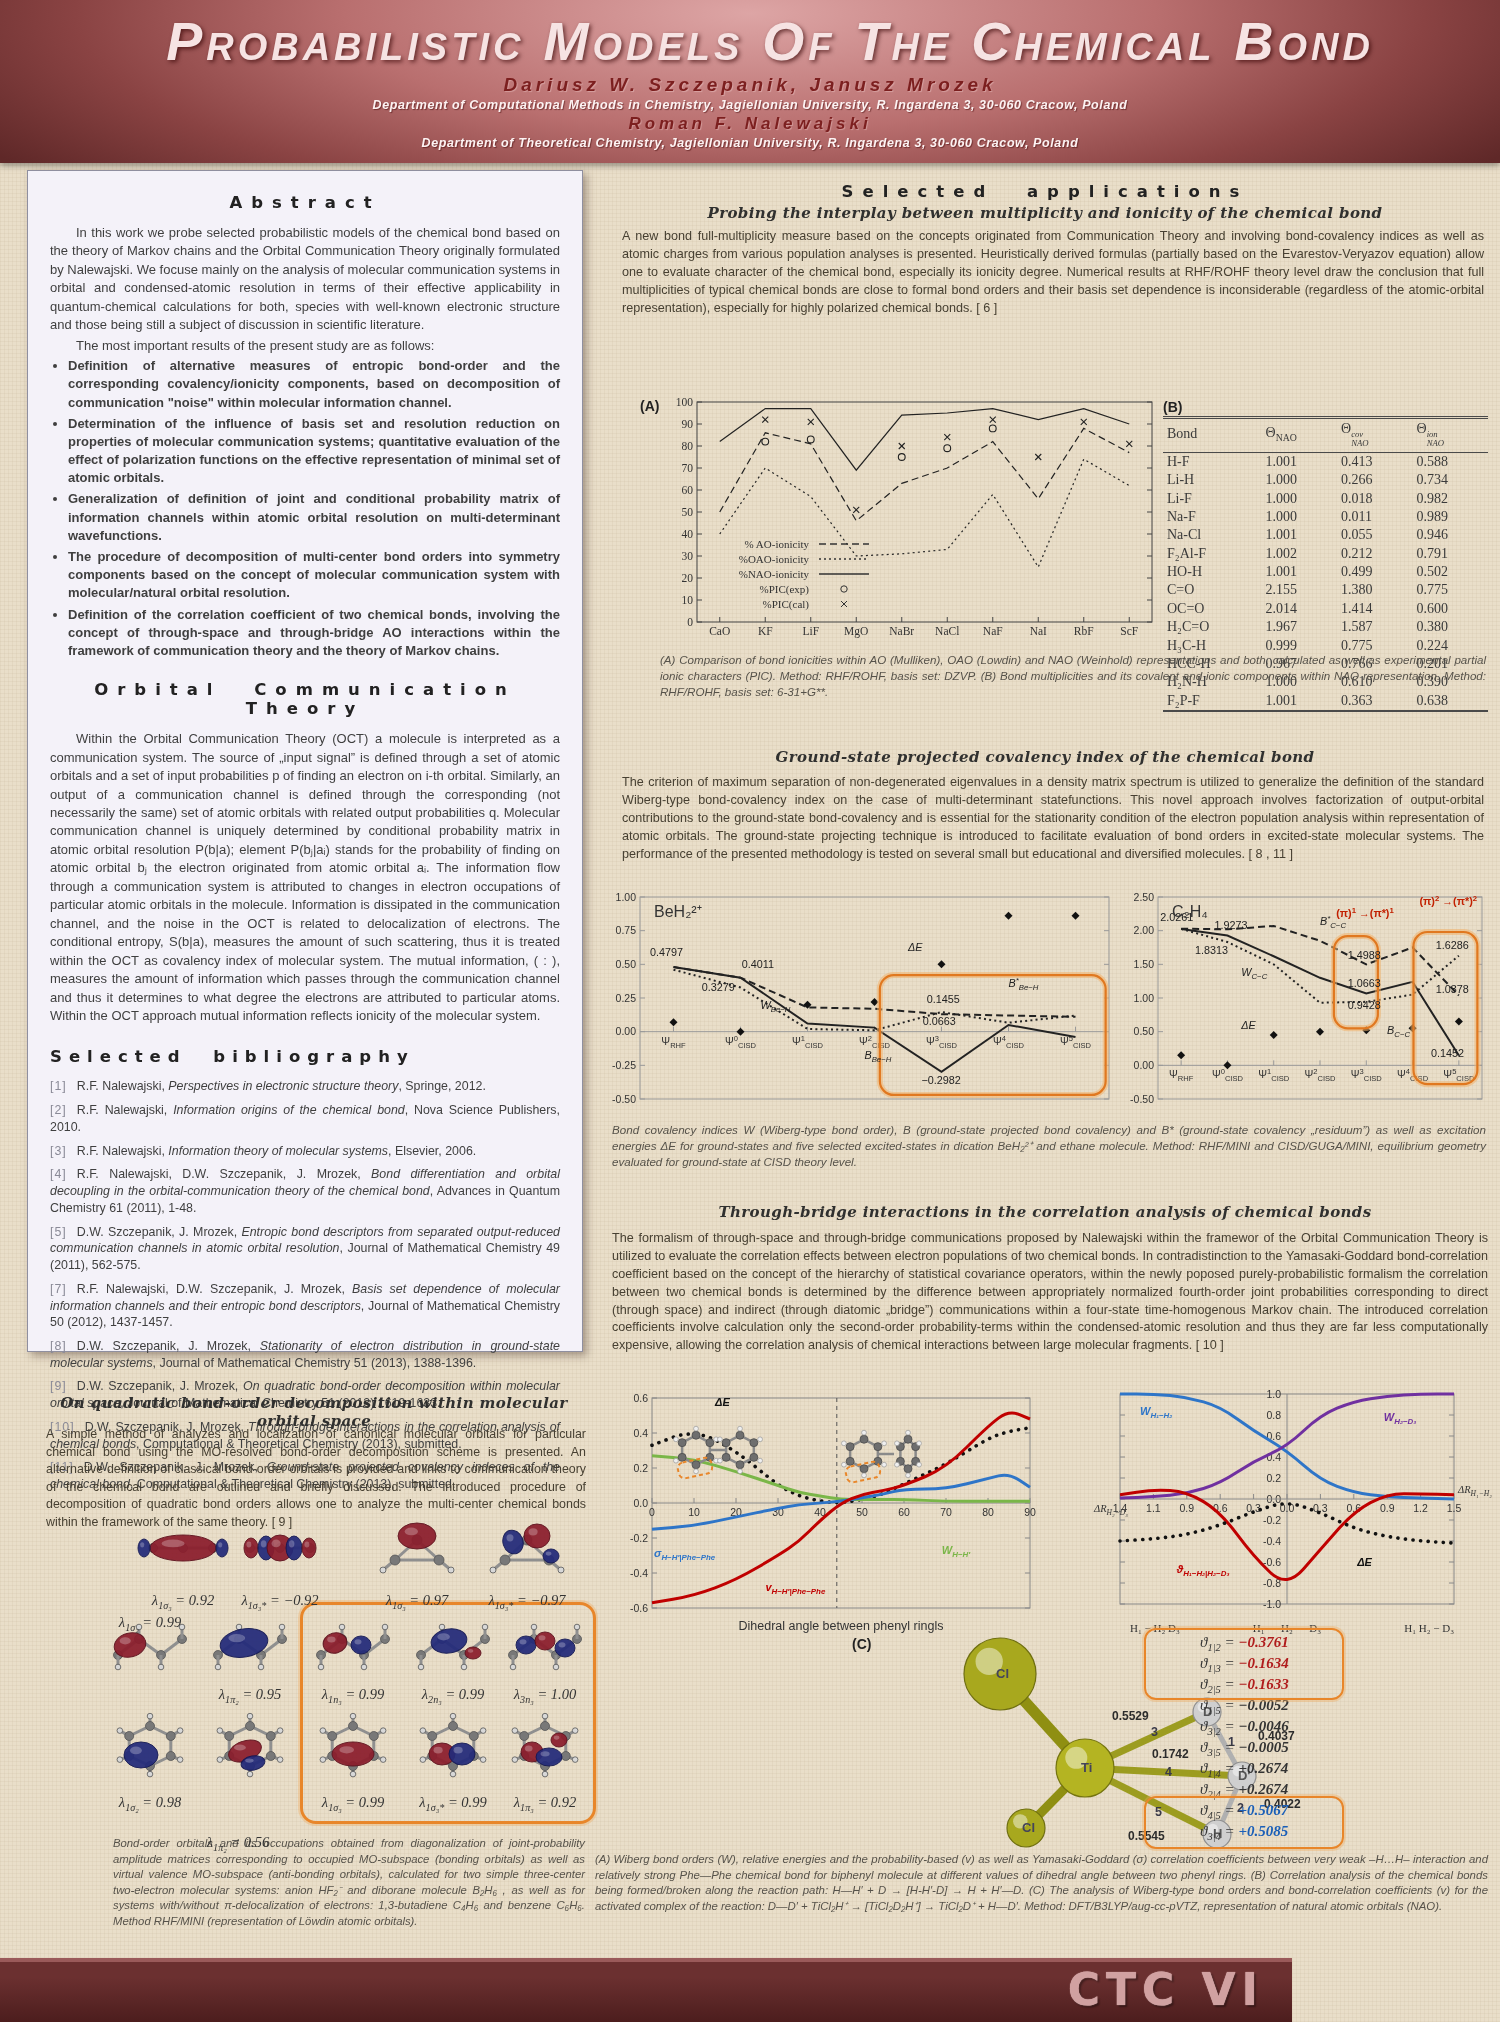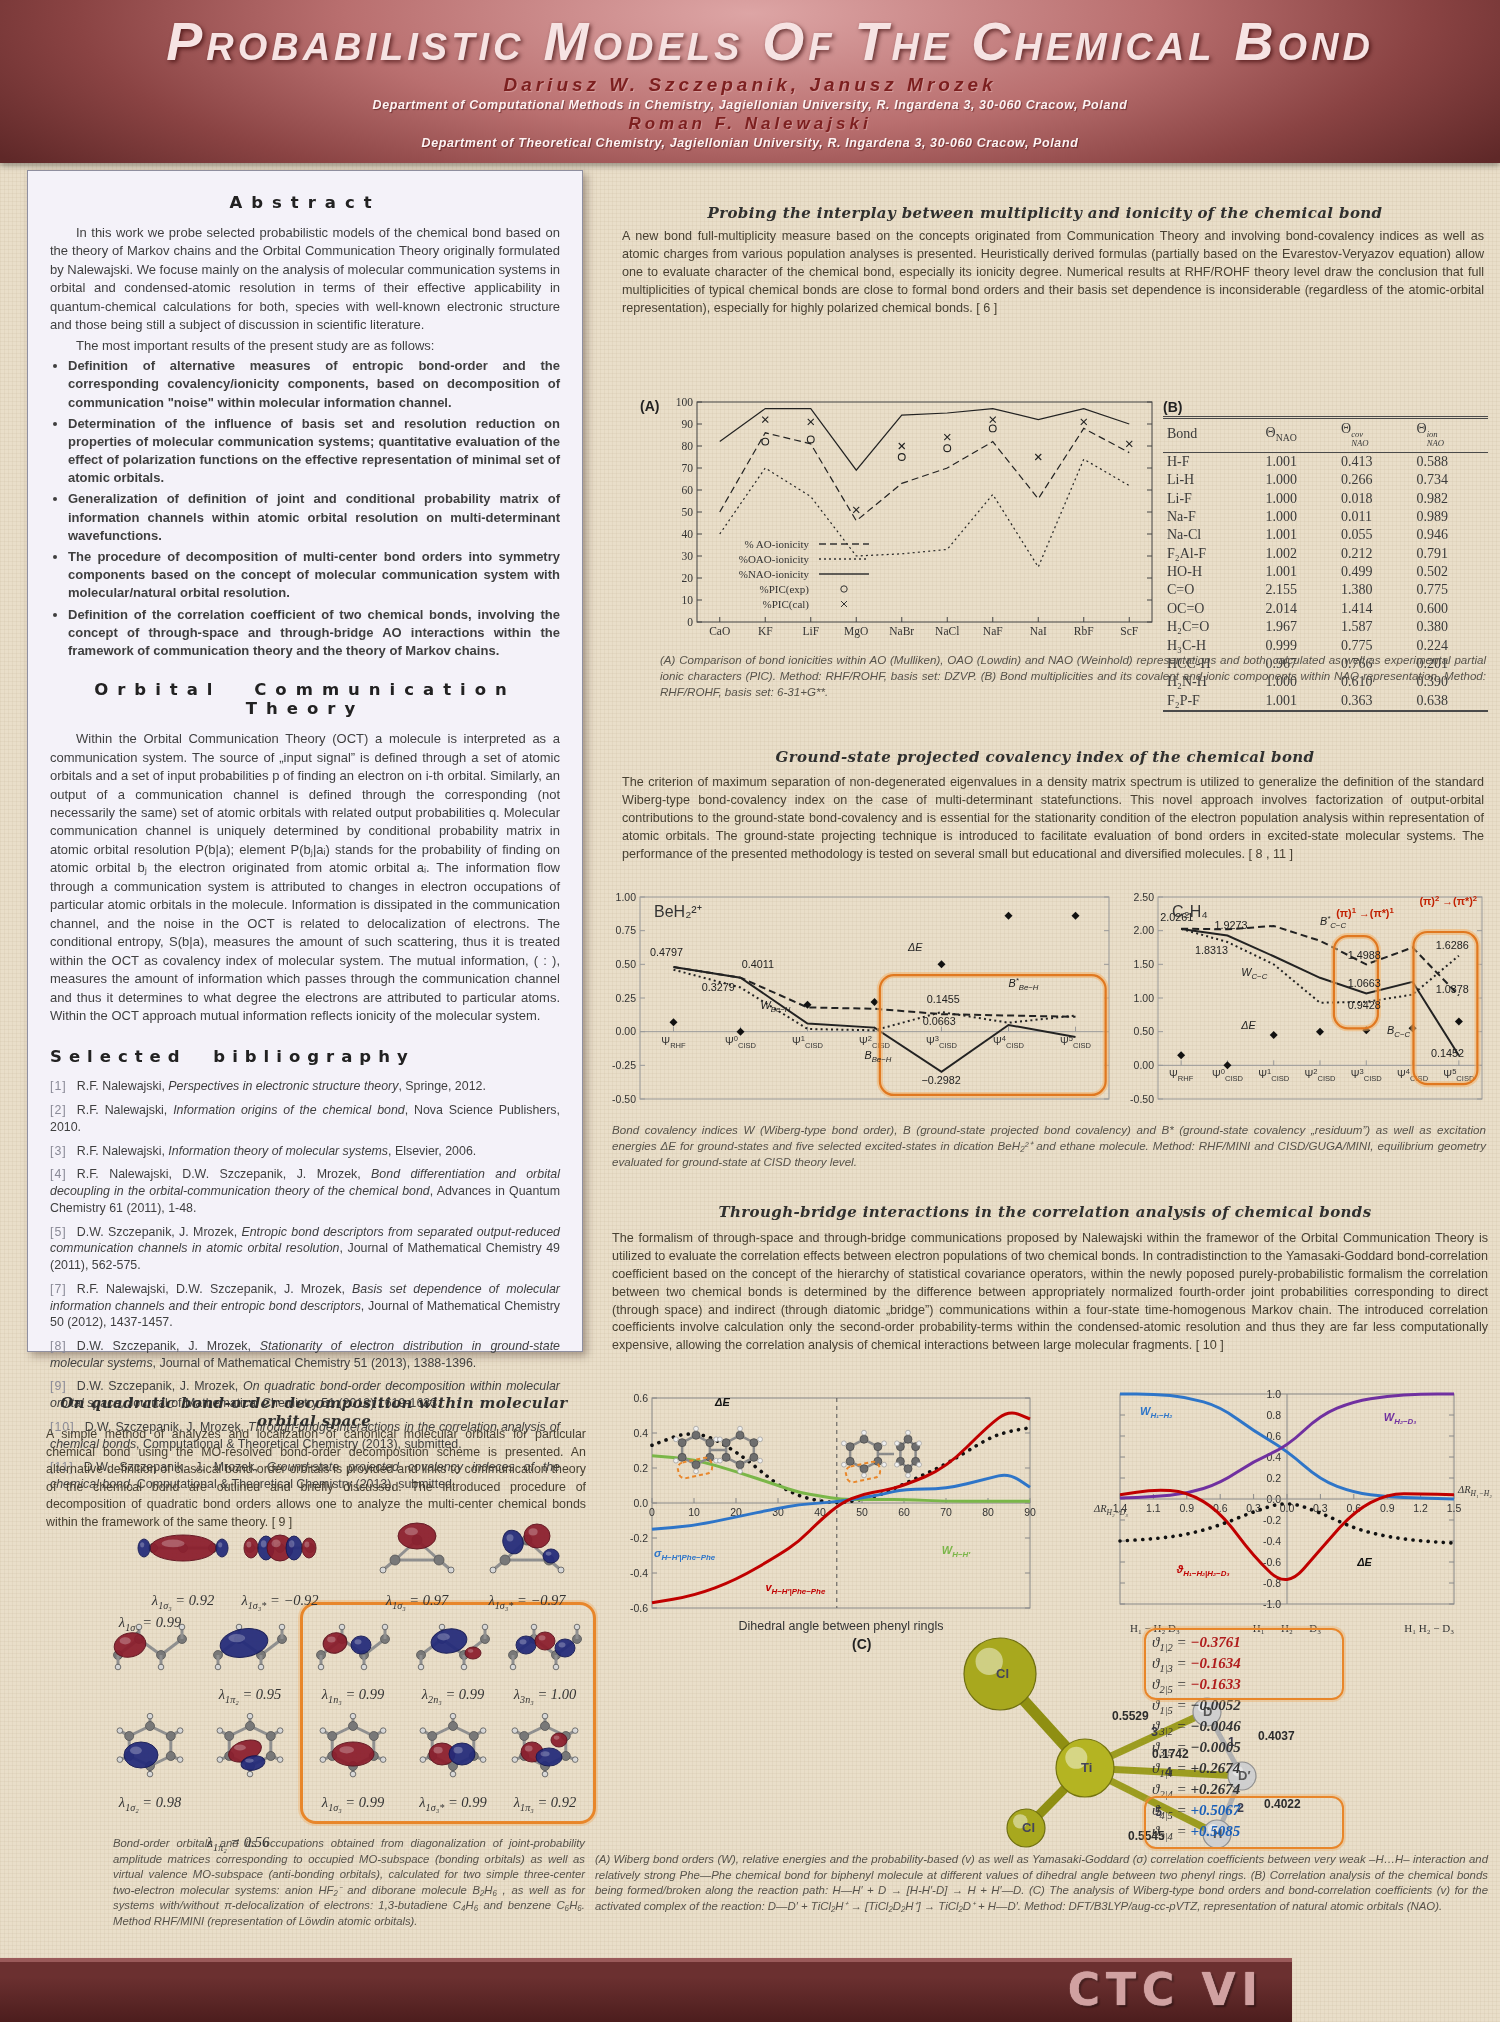--- a/index.html
+++ b/index.html
@@ -44,21 +44,21 @@
   
   .tblB{font-family:"Liberation Serif",serif;font-size:14px;color:#3a3a3a;border-collapse:collapse;width:100%;}
   .tblB th{font-weight:normal;text-align:left;padding:2px 4px 4px 4px;border-top:3px double #4a4a4a;border-bottom:1px solid #4a4a4a;}
   .tblB td{padding:1.2px 4px;}
   .tblB tr:last-child td{border-bottom:2px solid #4a4a4a;}
   .ss{display:inline-flex;flex-direction:column;font-size:0.62em;line-height:1.02;vertical-align:-0.45em;}
   .panel-label{font-weight:bold;font-size:14px;color:#222;}
   sub,sup{font-size:0.7em;}
   
   .lam{font-family:"Liberation Serif",serif;font-size:14.5px;color:#333;text-align:center;font-style:italic;}
-  .theta-row{font-family:"Liberation Serif",serif;font-style:italic;font-size:15px;height:21px;color:#333;}
+  .theta-row{font-family:"Liberation Serif",serif;font-style:italic;font-size:15px;height:21px;color:#333;margin-left:48px;}
   .theta-row.red b{color:#b01c1c;}
   .theta-row.blue b{color:#1a5fb8;}
   .theta-row b{font-weight:bold;}
   .obox{position:absolute;border:3px solid #e8862a;border-radius:16px;box-shadow:0 0 0 2px rgba(240,170,90,0.35);}
   
   .footer{position:absolute;left:0;top:1958px;width:1292px;height:64px;
     background:linear-gradient(#9a5a5a 0 4px, #6b3030 4px 30%, #4c1d1d 100%);}
   .logo{position:absolute;right:28px;top:6px;font-family:"DejaVu Sans",sans-serif;font-weight:bold;
     font-size:44px;color:#d7a8a8;letter-spacing:6px;opacity:0.95;
     text-shadow:0 0 1px #e8c0c0, 2px 2px 2px rgba(0,0,0,0.4);}
@@ -99,20 +99,21 @@
         <div class="bib-item"><span class="n">[4]</span>R.F. Nalewajski, D.W. Szczepanik, J. Mrozek, <i>Bond differentiation and orbital decoupling in the orbital-communication theory of the chemical bond</i>, Advances in Quantum Chemistry 61 (2011), 1-48.</div>
         <div class="bib-item"><span class="n">[5]</span>D.W. Szczepanik, J. Mrozek, <i>Entropic bond descriptors from separated output-reduced communication channels in atomic orbital resolution</i>, Journal of Mathematical Chemistry 49 (2011), 562-575.</div>
         <div class="bib-item"><span class="n">[7]</span>R.F. Nalewajski, D.W. Szczepanik, J. Mrozek, <i>Basis set dependence of molecular information channels and their entropic bond descriptors</i>, Journal of Mathematical Chemistry 50 (2012), 1437-1457.</div>
         <div class="bib-item"><span class="n">[8]</span>D.W. Szczepanik, J. Mrozek, <i>Stationarity of electron distribution in ground-state molecular systems</i>, Journal of Mathematical Chemistry 51 (2013), 1388-1396.</div>
         <div class="bib-item"><span class="n">[9]</span>D.W. Szczepanik, J. Mrozek, <i>On quadratic bond-order decomposition within molecular orbital space</i>, Journal of Mathematical Chemistry 51 (2013) 1619-1633.</div>
         <div class="bib-item"><span class="n">[10]</span>D.W. Szczepanik, J. Mrozek, <i>Through-bridge interactions in the correlation analysis of chemical bonds</i>, Computational &amp; Theoretical Chemistry (2013), submitted.</div>
         <div class="bib-item"><span class="n">[11]</span>D.W. Szczepanik, J. Mrozek, <i>Ground-state projected covalency indeces of the chemical bond</i>, Computational &amp; Theoretical Chemistry (2013), submitted.</div>
       </div>
   </div>
 
+  <div class="abs big-h" style="left:600px;top:176px;width:890px">Selected applications</div>
   <div class="abs sub-h" style="left:600px;top:204px;width:890px">Probing the interplay between multiplicity and ionicity of the chemical bond</div>
   <div class="abs rpara" style="left:622px;top:228px;width:862px">A new bond full-multiplicity measure based on the concepts originated from Communication Theory and involving bond-covalency indices as well as atomic charges from various population analyses is presented. Heuristically derived formulas (partially based on the Evarestov-Veryazov equation) allow one to evaluate character of the chemical bond, especially its ionicity degree. Numerical results at RHF/ROHF theory level draw the conclusion that full multiplicities of typical chemical bonds are close to formal bond orders and their basis set dependence is inconsiderable (regardless of the atomic-orbital representation), especially for highly polarized chemical bonds.   [ 6 ]</div>
 
   <div class="abs panel-label" style="left:640px;top:398px">(A)</div>
   <div class="chartbox" id="chart-ionicity" style="left:665px;top:396px;width:495px;height:246px"><svg width="495" height="246" viewBox="0 0 495 246">
         <rect x="32" y="6" width="455" height="220" fill="none" stroke="#444" stroke-width="1"></rect>
         <line x1="32" y1="226" x2="37" y2="226" stroke="#444" stroke-width="1"></line>
         <line x1="482" y1="226" x2="487" y2="226" stroke="#444" stroke-width="1"></line>
         <text x="28" y="229.5" font-size="11.5" fill="#333" text-anchor="end" font-style="normal" font-weight="normal" font-family="&quot;Liberation Serif&quot;,serif"><tspan dy="0">0</tspan></text>
         <line x1="32" y1="204" x2="37" y2="204" stroke="#444" stroke-width="1"></line>

